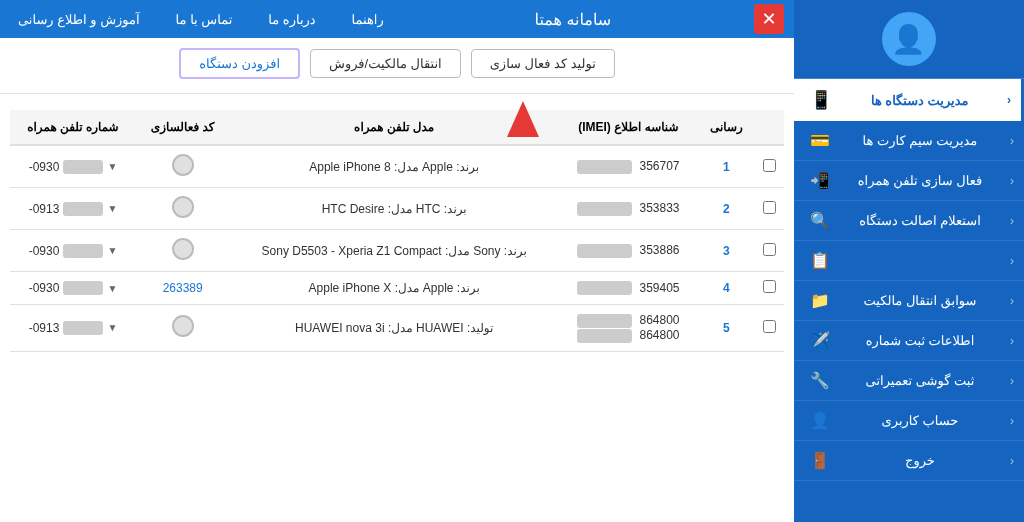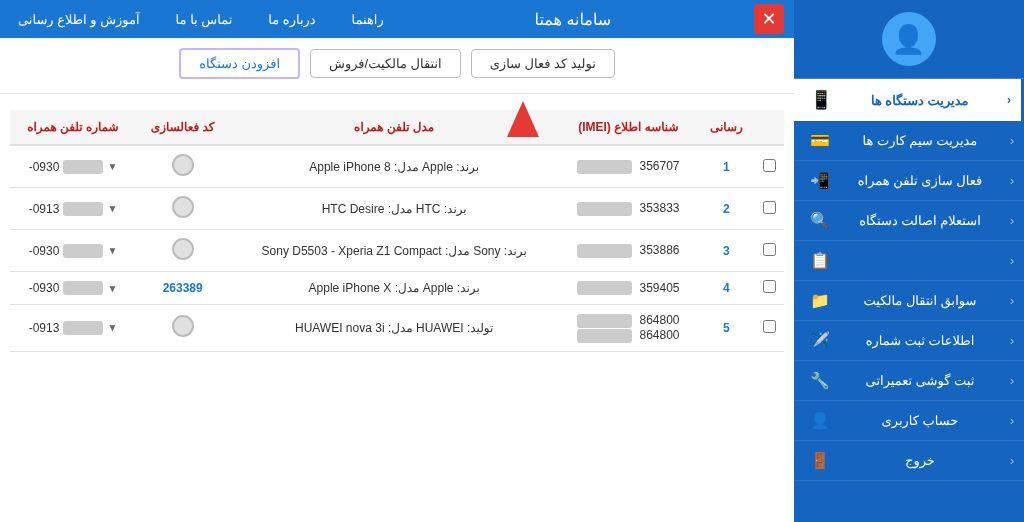--- a/index.html
+++ b/index.html
@@ -31,28 +31,28 @@
 
     
     .toolbar { display: flex; align-items: center; justify-content: center; gap: 10px; padding: 10px 20px; background: #fff; border-bottom: 1px solid #e0e0e0; position: relative; }
     .btn-primary { background: #fff; border: 2px solid #c4b5fd; color: #1976d2; padding: 6px 18px; border-radius: 4px; cursor: pointer; font-size: 13px; font-family: Tahoma, Arial, sans-serif; }
     .btn-secondary { background: #fff; border: 1px solid #bbb; color: #333; padding: 6px 18px; border-radius: 4px; cursor: pointer; font-size: 13px; font-family: Tahoma, Arial, sans-serif; }
 
     
     .table-wrapper { overflow-x: auto; overflow-y: auto; flex: 1; padding: 0 10px 10px 10px; }
     table { width: 100%; border-collapse: collapse; font-size: 12px; }
     thead tr { background: #f5f5f5; }
-    thead th { padding: 10px 8px; text-align: center; color: #b91c1c; font-weight: bold; border-bottom: 2px solid #e0e0e0; font-size: 12px; }
+    thead th { padding: 10px 8px; text-align: center; color: #000000; font-weight: bold; border-bottom: 2px solid #e0e0e0; font-size: 12px; }
     tbody tr { border-bottom: 1px solid #e0e0e0; }
     tbody td { padding: 8px 8px; text-align: center; color: #333; font-size: 12px; vertical-align: middle; }
     .blurred-sm { display: inline-block; background: #ccc; color: transparent; border-radius: 3px; width: 40px; height: 14px; vertical-align: middle; }
     .phone-cell { display: flex; align-items: center; justify-content: center; gap: 4px; }
     .phone-dropdown { background: none; border: none; cursor: pointer; font-size: 10px; color: #666; }
     .imei-blurred { display: inline-block; background: #ccc; color: transparent; border-radius: 3px; width: 55px; height: 14px; vertical-align: middle; margin-right: 4px; }
-    .code-value { color: #1976d2; font-weight: bold; }
+    .code-value { color: #1976d2; font-weight: normal; }
     .checkbox-col { width: 24px; }
     .row-num { color: #1976d2; font-weight: bold; }
     .circle-indicator { width: 22px; height: 22px; border-radius: 50%; background: #e0e0e0; border: 2px solid #bbb; display: inline-block; }
   </style>
 </head>
 <body>
 
 <div class="app-container">
 
   <div class="sidebar">

